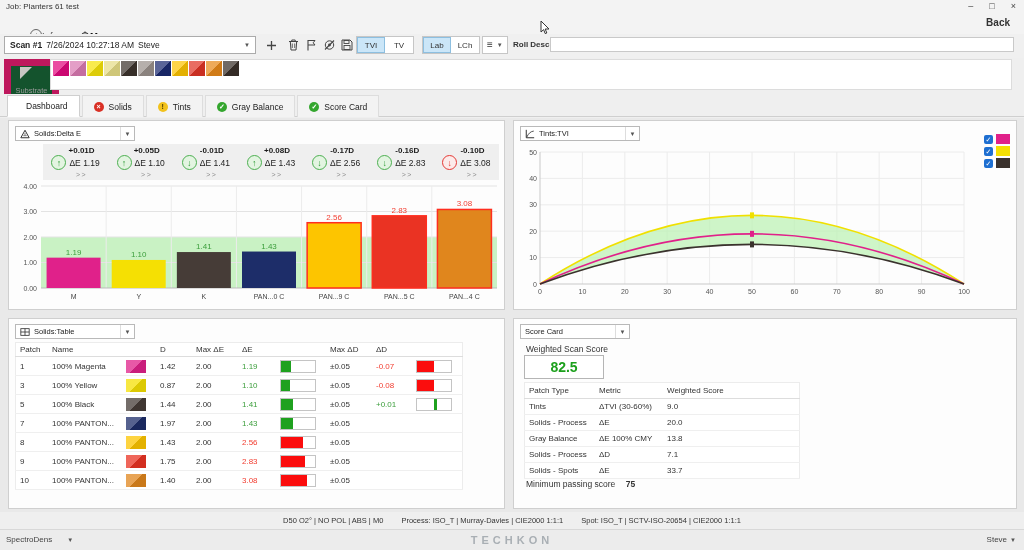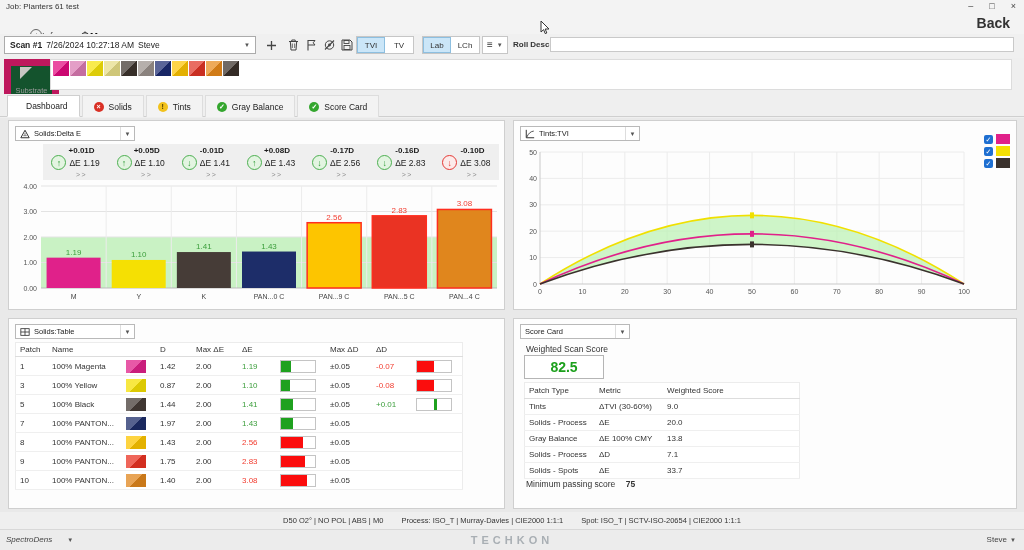--- a/index.html
+++ b/index.html
@@ -12,21 +12,21 @@
   .win-controls{position:absolute;right:8px;top:0;height:13px;display:flex;gap:16px;align-items:center;font-size:9px;color:#444;}
   .win-controls span{cursor:default;line-height:13px;}
 
   
   .menubar{position:absolute;top:13px;left:0;right:0;height:21px;background:#f3f3f3;}
   .menu-item{position:absolute;top:8px;height:20px;display:flex;align-items:flex-end;gap:0;font-size:9.5px;color:#555;}
   #menu-info{left:30px;}
   #menu-measure{left:80px;font-weight:700;color:#111;}
   .info-glyph{width:10px;height:10px;border:1px solid #666;border-radius:50%;font-size:7px;display:flex;align-items:center;justify-content:center;color:#666;font-style:italic;}
   .measure-underline{position:absolute;left:76px;top:30px;width:60px;height:2px;background:#1f6fc4;}
-  .back-btn{position:absolute;right:14px;top:0;height:20px;line-height:20px;font-size:14px;font-weight:700;color:#333;}
+  .back-btn{position:absolute;right:14px;top:0;height:20px;line-height:20px;font-size:10px;font-weight:700;color:#333;}
 
   
   .toolbar{position:absolute;top:34px;left:0;right:0;height:24px;background:#f0f0f0;}
   .scan-select{position:absolute;left:4px;top:2px;width:252px;height:18px;background:#fff;border:1px solid #ababab;
                display:flex;align-items:center;gap:4px;font-size:8.5px;padding:0 5px;box-sizing:border-box;}
   .scan-bold{font-weight:700;}
   .caret{font-size:6px;color:#555;}
   .scan-select .caret{margin-left:auto;}
   .tool-btn{position:absolute;top:2px;width:18px;height:18px;display:flex;align-items:center;justify-content:center;color:#555;}
   .toggle-group{position:absolute;top:2px;height:18px;display:flex;background:#fff;border:1px solid #c6c6c6;box-sizing:border-box;}
@@ -106,21 +106,21 @@
   #score-table{position:absolute;left:10px;top:63px;border-collapse:collapse;font-size:8px;color:#333;background:#fff;border:1px solid #ececec;}
   #score-table th{font-weight:400;text-align:left;padding:3px 4px;border-bottom:1px solid #ddd;font-size:8px;}
   #score-table td{padding:3px 4px;border-bottom:1px solid #efefef;}
   .min-line{position:absolute;left:12px;top:160px;font-size:8.5px;color:#333;}
   .min-line b{margin-left:8px;}
 
   
   .statusline{position:absolute;top:512px;left:0;right:0;height:17px;line-height:17px;text-align:center;font-size:7.5px;color:#333;}
   .statusline span{margin:12px 8px;}
   .footer{position:absolute;top:529px;left:0;right:0;height:21px;background:#ececec;border-top:1px solid #d8d8d8;box-sizing:border-box;}
-  .footer-left{position:absolute;left:6px;top:0;height:20px;line-height:20px;font-size:8px;color:#444;display:flex;align-items:center;gap:15px;font-style:italic;}
+  .footer-left{position:absolute;left:6px;top:0;height:20px;line-height:20px;font-size:8px;color:#444;display:flex;align-items:center;gap:15px;}
   .brand{position:absolute;left:0;right:0;top:0;text-align:center;line-height:20px;font-size:11px;font-weight:700;color:#a9afb4;letter-spacing:4px;}
   .footer-right{position:absolute;right:8px;top:0;height:20px;line-height:20px;font-size:8px;color:#444;display:flex;align-items:center;gap:3px;}
   .cursor{position:absolute;left:540px;top:21px;z-index:9;}
 </style>
 </head>
 <body>
 
 <div class="app">
 
   <div class="titlebar">

